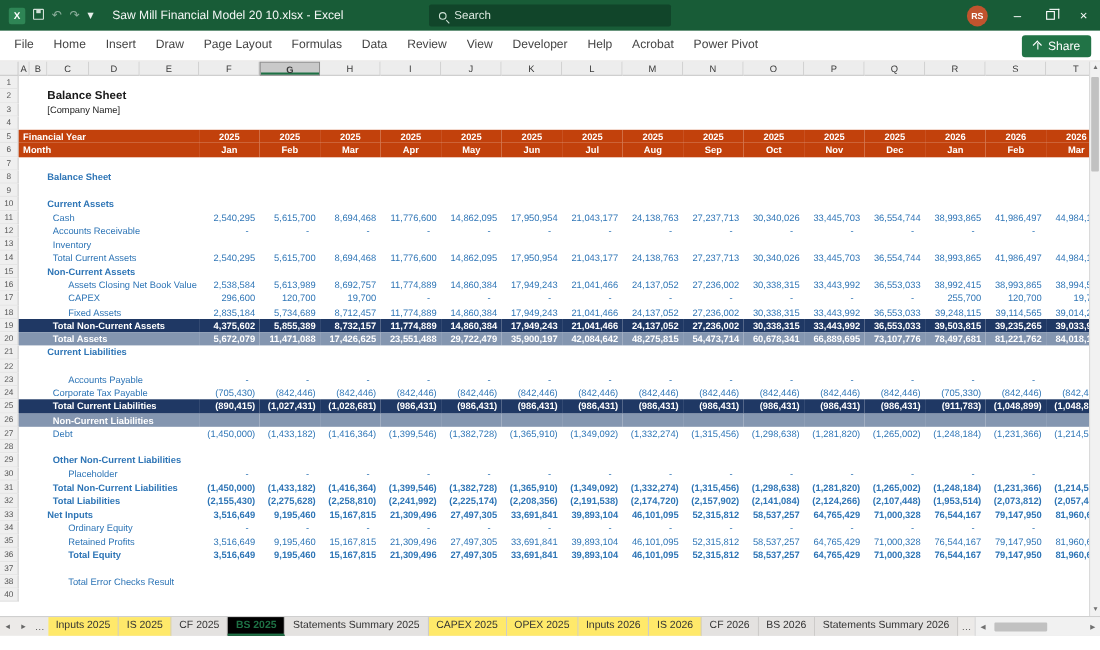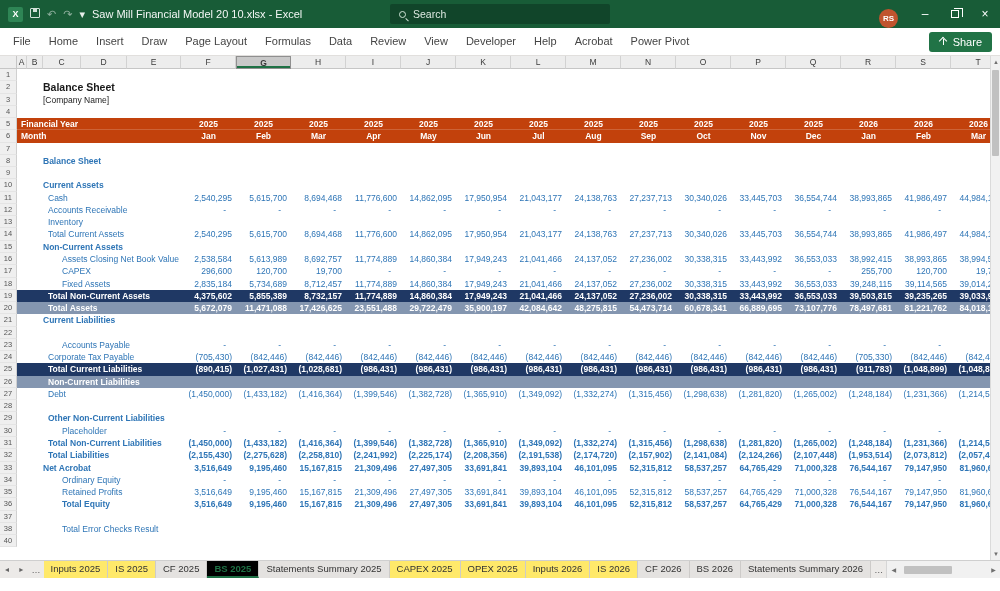--- a/index.html
+++ b/index.html
@@ -10,27 +10,27 @@
   
   .titlebar{position:absolute;top:0;left:0;right:0;height:28px;background:#185C37;
     display:flex;align-items:center;color:#fff}
   .tb-left{display:flex;align-items:center;gap:7px;padding-left:8px}
   .app-icon{width:15px;height:15px;background:#2E8555;border-radius:2px;display:flex;
     align-items:center;justify-content:center;font-size:9px;font-weight:bold;color:#fff}
   .tb-btn{font-size:11px;opacity:.9;cursor:default;line-height:1}
   .tb-btn.dim{opacity:.5}
   .floppy{width:10px;height:10px;border:1.3px solid #e8f0ea;border-radius:1px;position:relative;display:inline-block}
   .floppy::after{content:"";position:absolute;left:2px;top:0;width:4px;height:3px;background:#e8f0ea}
-  .tb-title{font-size:11px;margin-left:0;white-space:nowrap;opacity:.95}
+  .tb-title{font-size:11px;margin-left:10px;white-space:nowrap;opacity:.95}
   .searchbox{position:absolute;left:50%;top:4px;transform:translateX(-50%);width:220px;height:20px;
     background:#11452A;border-radius:2px;display:flex;align-items:center;gap:7px;padding-left:9px;cursor:text}
   .mag{width:7px;height:7px;border:1.4px solid #cfe3d6;border-radius:50%;position:relative;display:inline-block}
   .mag::after{content:"";position:absolute;left:6px;top:6px;width:4px;height:1.4px;background:#cfe3d6;transform:rotate(45deg);transform-origin:0 0}
   .search-txt{font-size:10.5px;color:#dcE8e0;color:#dce8e0}
-  .tb-right{margin-left:auto;display:flex;align-items:flex-end;height:100%}
+  .tb-right{margin-left:auto;display:flex;align-items:center;height:100%}
   .avatar{width:19px;height:19px;border-radius:50%;background:#C0542E;color:#fff;font-size:8px;
     font-weight:bold;display:flex;align-items:center;justify-content:center;margin-right:12px}
   .winbtn{width:30px;height:28px;display:flex;align-items:center;justify-content:center;font-size:12px;color:#fff}
   .restore-glyph{width:8px;height:8px;border:1px solid #fff;position:relative;display:inline-block}
   .restore-glyph::before{content:"";position:absolute;left:2px;top:-3px;width:8px;height:8px;border:1px solid #fff;border-left:none;border-bottom:none}
 
   
   .ribbonbar{position:absolute;top:28px;left:0;right:0;height:28px;background:#fff;
     border-bottom:1px solid #E1DFDD;display:flex;align-items:center}
   #ribbon-tabs{display:flex;align-items:center;height:100%;padding-left:4px}
@@ -781,21 +781,21 @@
         <div class="cell">(2,157,902)</div>
         <div class="cell">(2,141,084)</div>
         <div class="cell">(2,124,266)</div>
         <div class="cell">(2,107,448)</div>
         <div class="cell">(1,953,514)</div>
         <div class="cell">(2,073,812)</div>
         <div class="cell">(2,057,447)</div>
       </div>
       <div class="grow r-total">
         <div class="rn">33</div>
-        <div class="lc ind0">Net Acrobat</div>
+        <div class="lc ind0">Net Inputs</div>
         <div class="cell">3,516,649</div>
         <div class="cell">9,195,460</div>
         <div class="cell">15,167,815</div>
         <div class="cell">21,309,496</div>
         <div class="cell">27,497,305</div>
         <div class="cell">33,691,841</div>
         <div class="cell">39,893,104</div>
         <div class="cell">46,101,095</div>
         <div class="cell">52,315,812</div>
         <div class="cell">58,537,257</div>

